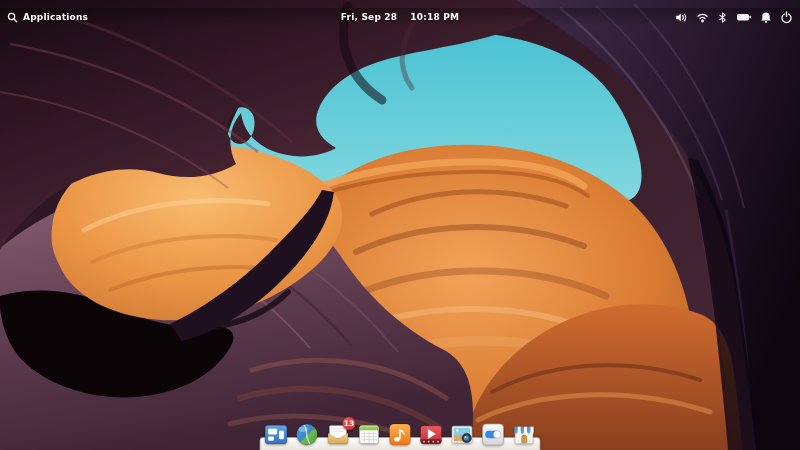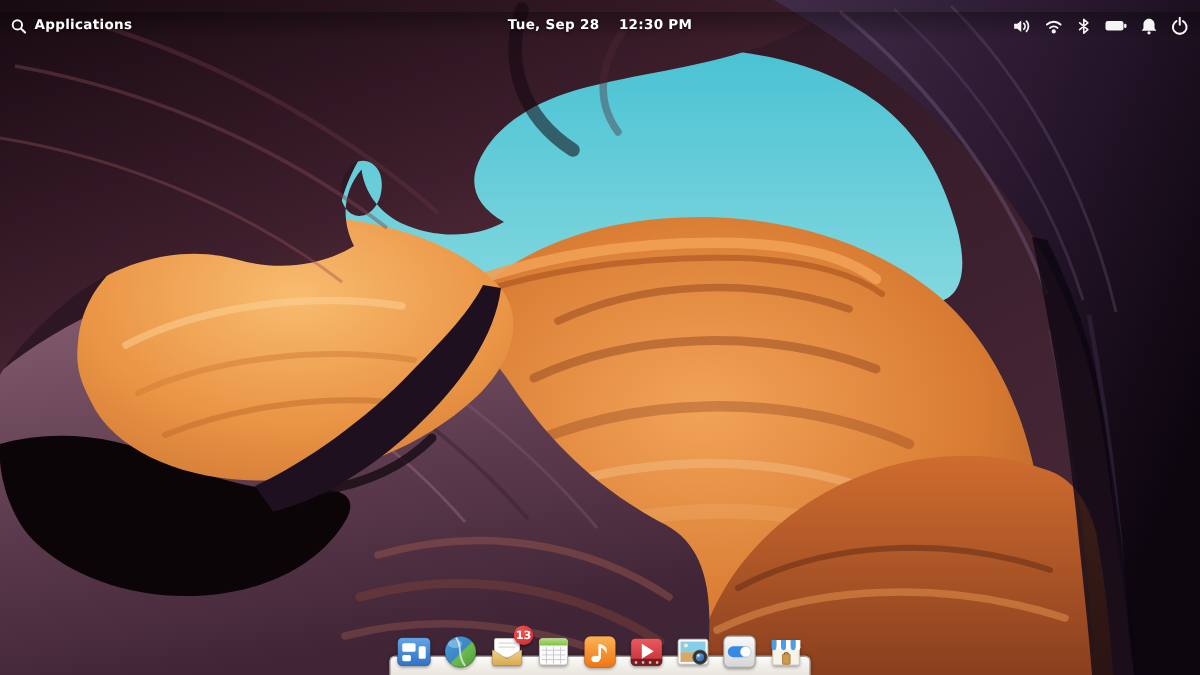--- a/index.html
+++ b/index.html
@@ -154,22 +154,22 @@
     <span class="indicator">
       <svg width="11" height="11" viewBox="0 0 12 12">
           <circle cx="5" cy="5" r="3.4" fill="none" stroke="#fff" stroke-width="1.4"></circle>
           <line x1="7.6" y1="7.6" x2="10.6" y2="10.6" stroke="#fff" stroke-width="1.5" stroke-linecap="round"></line>
         </svg>
     </span>
     <span>Applications</span>
   </div>
 
   <div class="panel-center">
-    <span>Tue, Sep 28</span>
-    <span>12:30 PM</span>
+    <span>Fri, Sep 28</span>
+    <span>10:18 PM</span>
   </div>
 
   <div class="panel-right">
     <span class="indicator">
       <svg width="13" height="13" viewBox="0 0 12 12">
           <path d="M1,4.4 L3,4.4 L5.4,2.4 L5.4,9.6 L3,7.6 L1,7.6 Z" fill="#fff"></path>
           <path d="M7,4.2 A2.6,2.6 0 0 1 7,7.8" fill="none" stroke="#fff" stroke-width="1.1" stroke-linecap="round"></path>
           <path d="M8.6,2.9 A4.6,4.6 0 0 1 8.6,9.1" fill="none" stroke="#fff" stroke-width="1.1" stroke-linecap="round"></path>
         </svg>
     </span>

